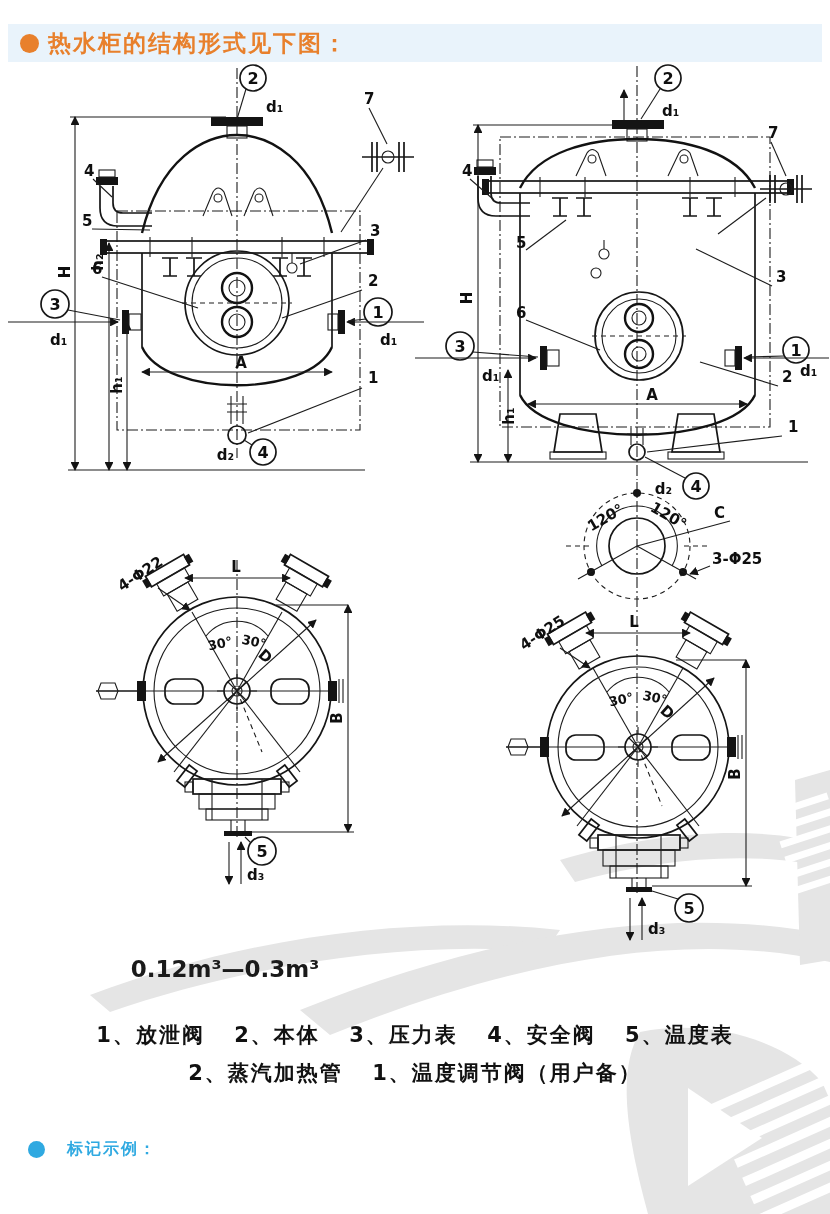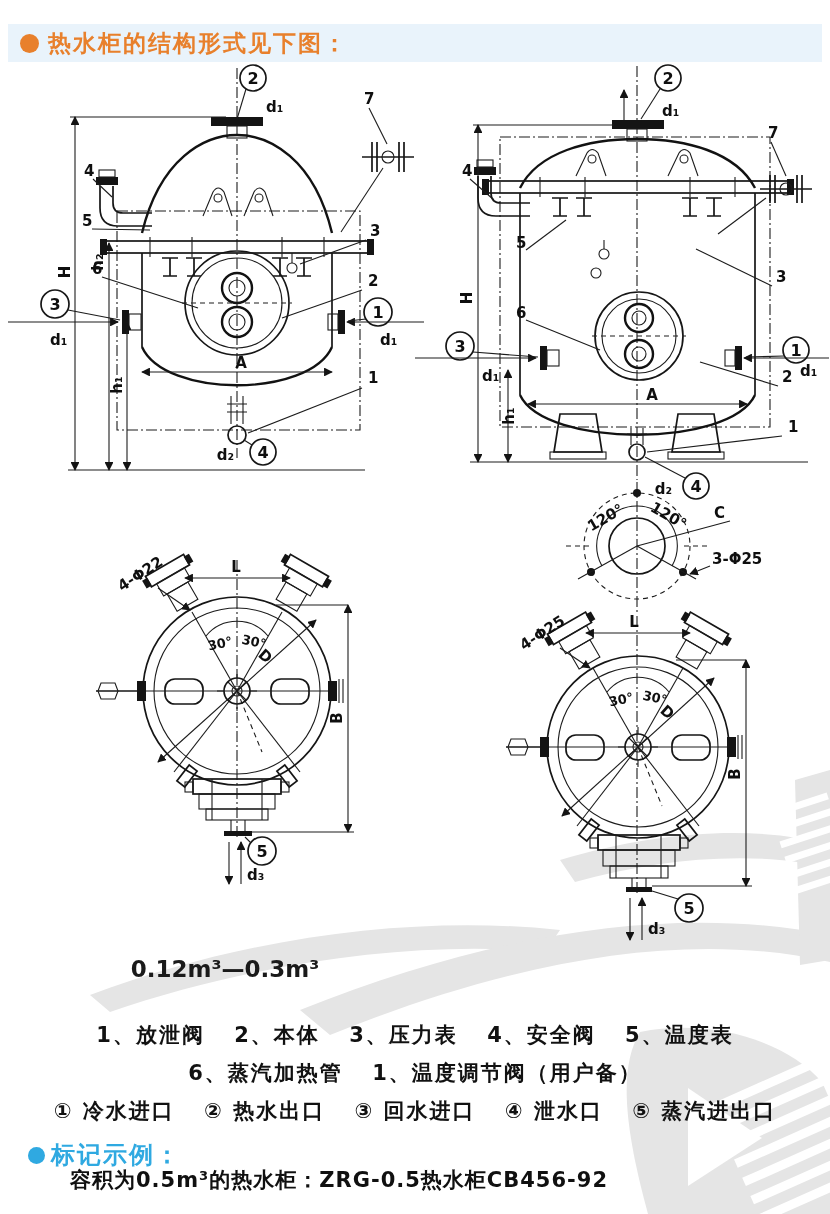--- a/index.html
+++ b/index.html
@@ -11,21 +11,21 @@
   #hdr .t{margin-left:9px;font-size:23px;font-weight:700;letter-spacing:2px;}
   
   .cap{position:absolute;width:230px;text-align:center;font-size:23px;font-weight:700;color:#1a1a1a;}
   
   #legend{position:absolute;left:0;top:1016px;width:830px;text-align:center;color:#111;}
   #legend .row{font-size:21px;font-weight:700;line-height:38px;letter-spacing:2px;}
   #legend .row span{margin:0 10px;}
   
   #mark{position:absolute;left:28px;top:1139px;display:flex;align-items:center;}
   #mark .bullet{width:17px;height:17px;border-radius:50%;flex:0 0 auto;}
-  #mark .t{margin-left:6px;font-size:24px;font-weight:700;letter-spacing:2px;}
+  #mark .t{margin-left:22px;font-size:16px;font-weight:700;letter-spacing:2px;}
   #example{position:absolute;left:70px;top:1166px;font-size:21px;font-weight:700;color:#101010;letter-spacing:1px;}
   
   #draw{position:absolute;left:0;top:0;}
   .k{stroke:#1c1c1c;fill:none;stroke-width:1.1;}
   .k15{stroke:#161616;fill:none;stroke-width:1.7;}
   .k2{stroke:#121212;fill:none;stroke-width:2.4;}
   .dsh{stroke-dasharray:11 3 2 3;}
   .dt{stroke-dasharray:5 4;}
   .fb{fill:#141414;stroke:none;}
   text{fill:#0f0f0f;}
@@ -529,31 +529,23 @@
 
   <div id="legend">
     <div class="row">
       <span>1、放泄阀</span>
       <span>2、本体</span>
       <span>3、压力表</span>
       <span>4、安全阀</span>
       <span>5、温度表</span>
     </div>
     <div class="row">
-      <span>6、蒸汽加热管</span>
+      <span>2、蒸汽加热管</span>
       <span>1、温度调节阀（用户备）</span>
-    </div>
-    <div class="row">
-      <span>① 冷水进口</span>
-      <span>② 热水出口</span>
-      <span>③ 回水进口</span>
-      <span>④ 泄水口</span>
-      <span>⑤ 蒸汽进出口</span>
     </div>
   </div>
 
   <div id="mark">
     <div class="bullet" style="background: rgb(47, 169, 225);"></div>
     <div class="t" style="color: rgb(47, 169, 225);">标记示例：</div>
   </div>
-  <div id="example">容积为0.5m³的热水柜：ZRG-0.5热水柜CB456-92</div>
 
 </div>
 
 </body></html>

